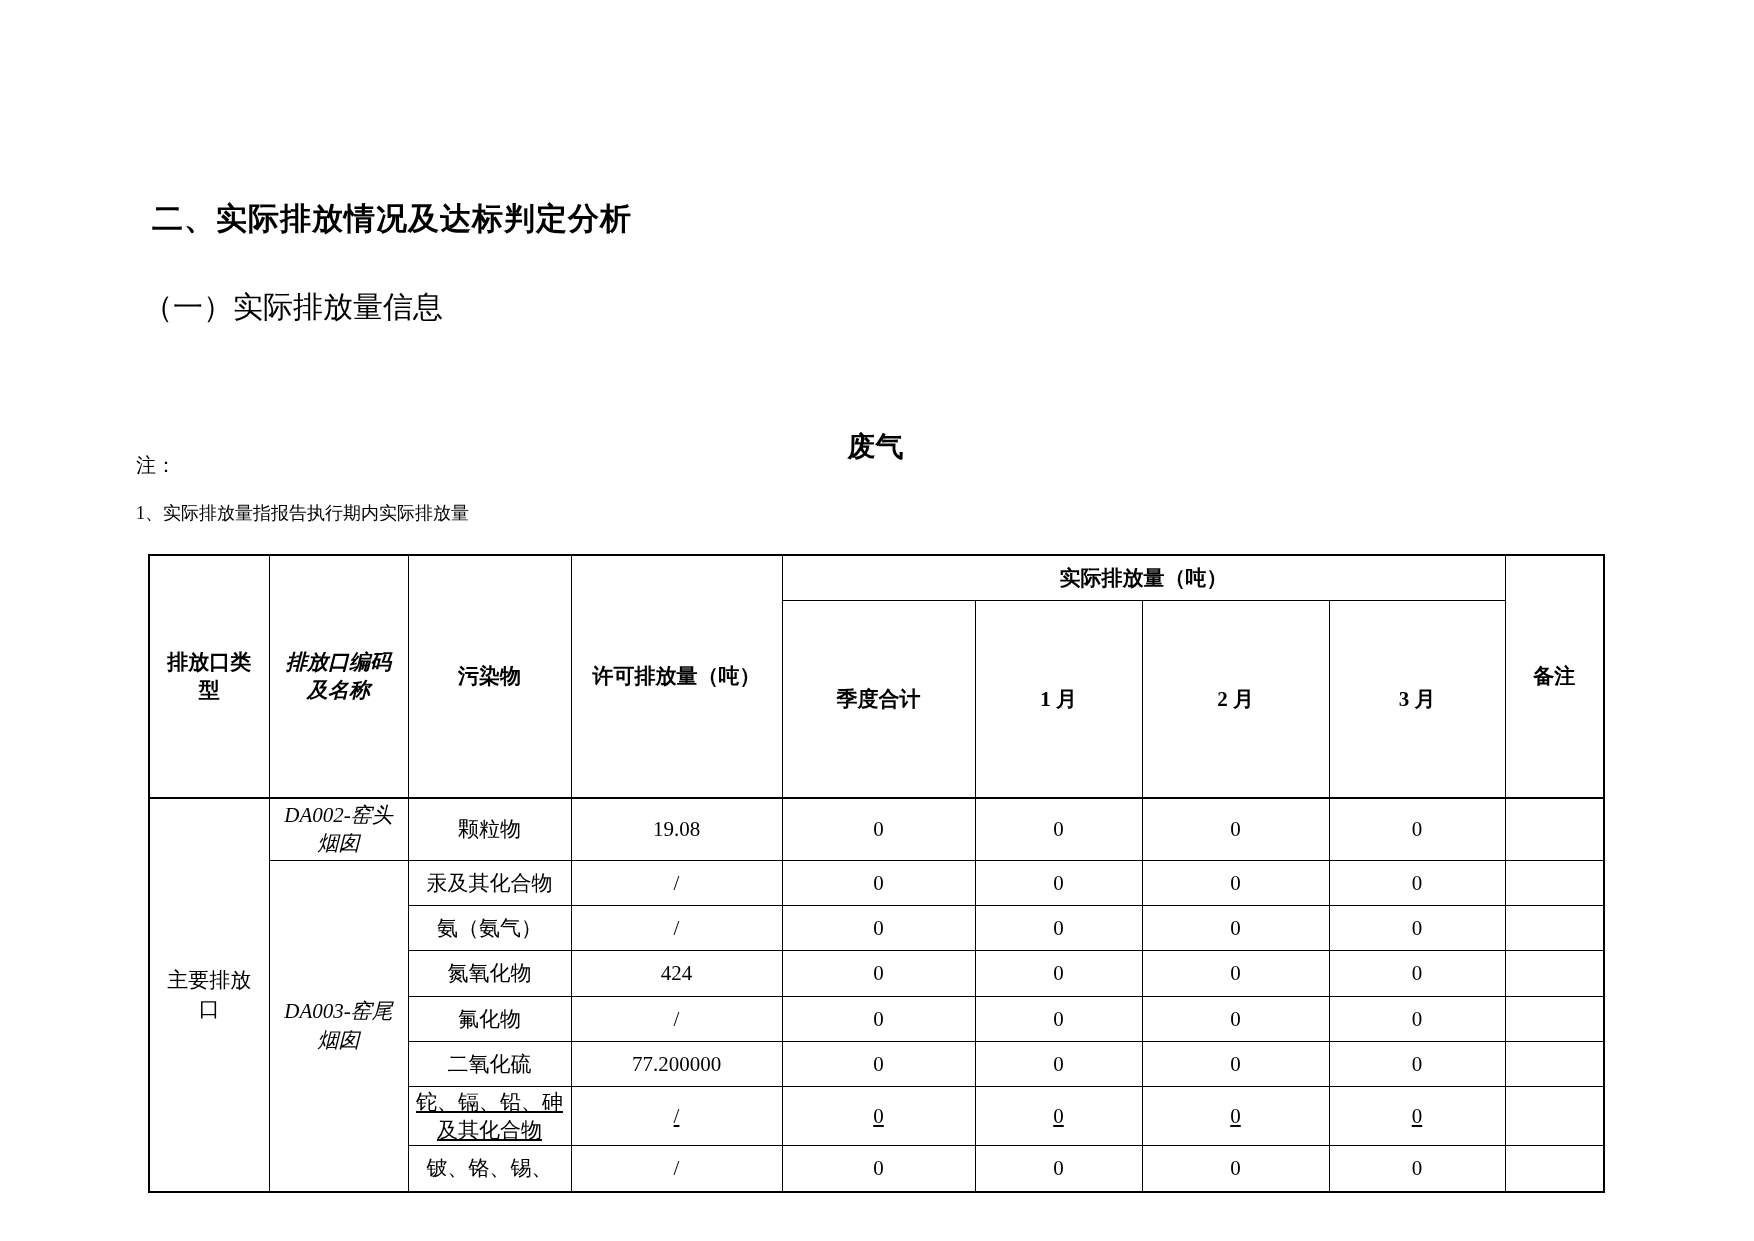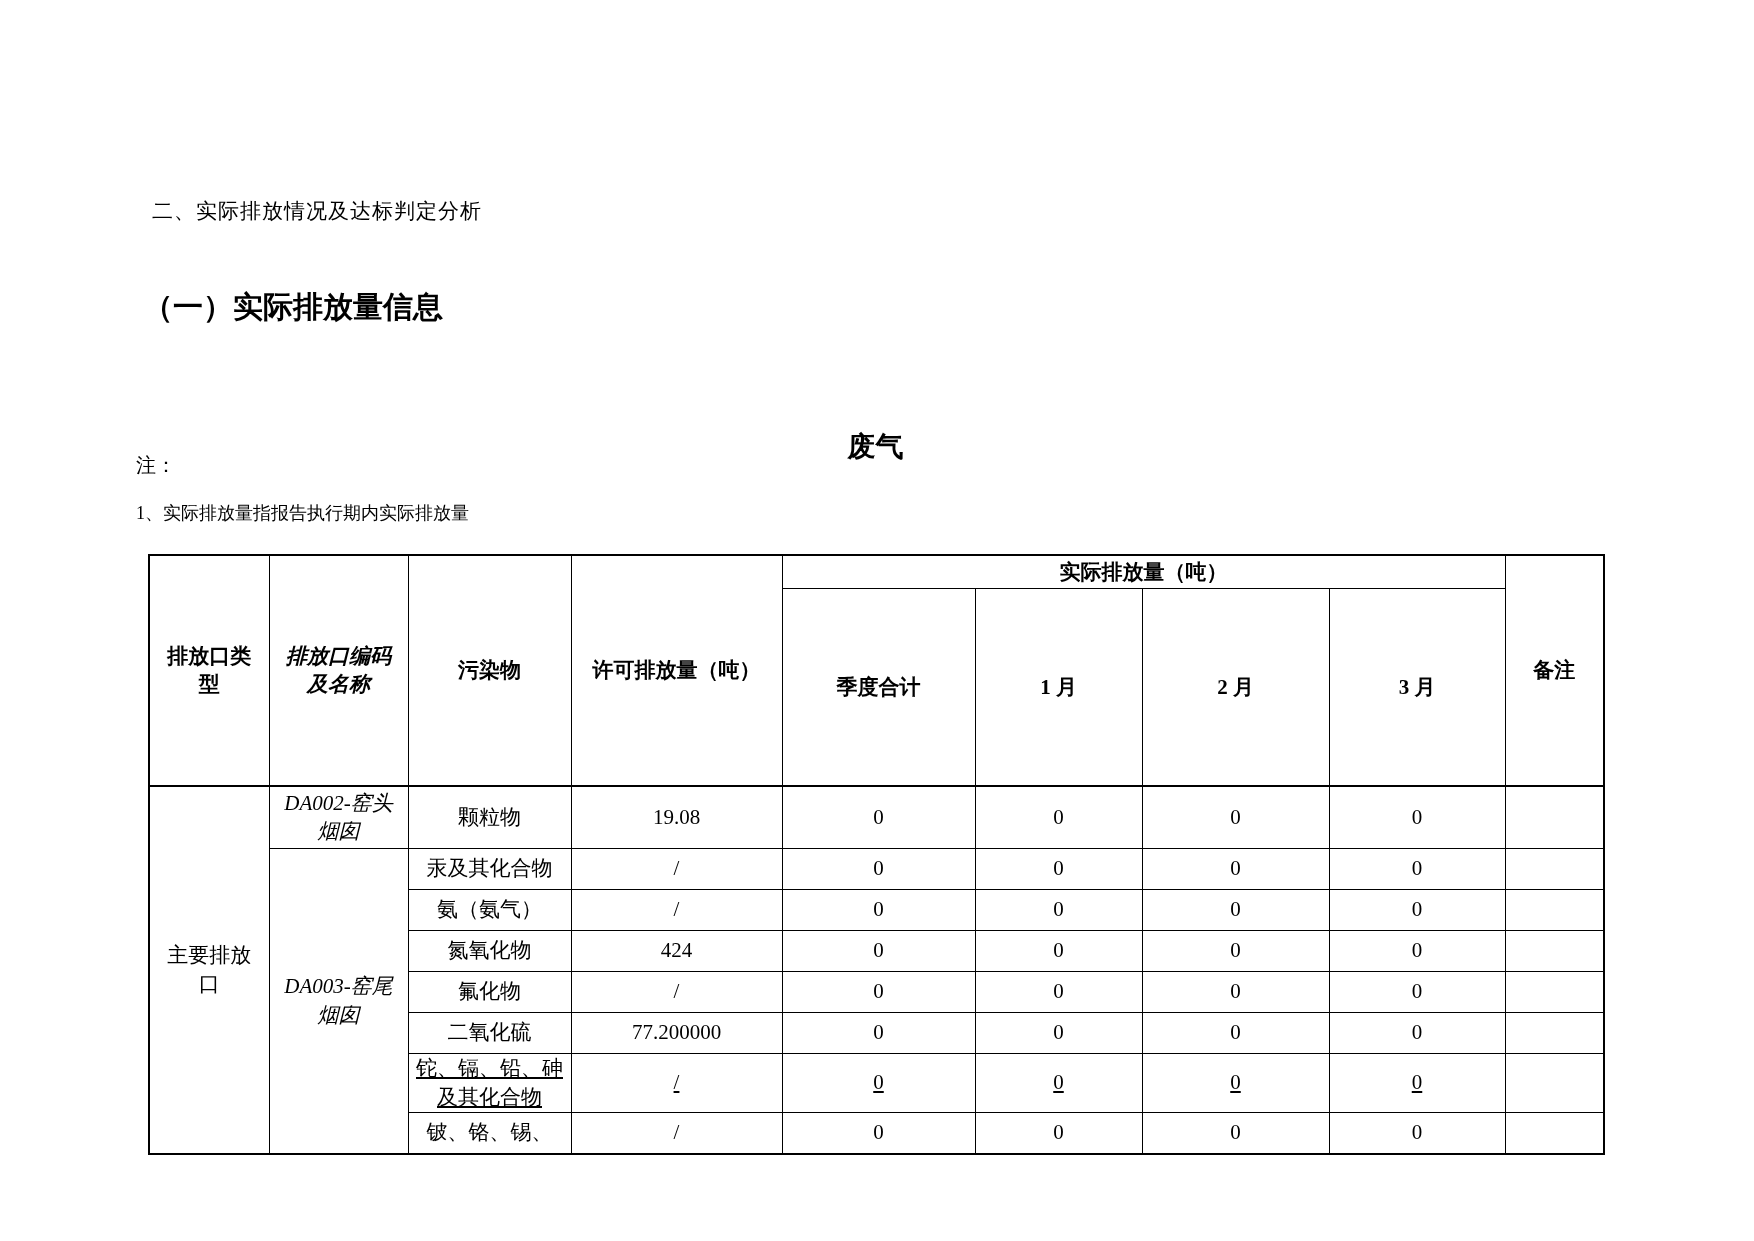--- a/index.html
+++ b/index.html
@@ -5,26 +5,26 @@
   html,body{margin:0;padding:0;background:#fff;}
   body{
     width:1754px;height:1241px;position:relative;
     font-family:"Liberation Serif","DejaVu Serif",serif;
     color:#000;
   }
   .abs{position:absolute;}
   .h1{
     left:152px;top:198px;
     font-family:"DejaVu Sans","Liberation Sans",sans-serif;
-    font-size:21px;font-weight:normal;line-height:1.3;letter-spacing:1px;
+    font-size:31px;font-weight:bold;line-height:1.3;letter-spacing:1px;
     white-space:nowrap;
   }
   .h2{
     left:143px;top:287px;
-    font-size:30px;font-weight:bold;line-height:1.3;
+    font-size:30px;font-weight:normal;line-height:1.3;
     white-space:nowrap;
   }
   .gas-title{
     left:148px;top:400px;width:1455px;
     font-size:28px;font-weight:bold;text-align:center;line-height:1.2;margin-top:30px;
   }
   .note-label{
     left:136px;top:452px;font-size:20px;line-height:1.3;
   }
   .note-1{
@@ -42,21 +42,21 @@
     overflow:hidden;
     font-weight:normal;
     line-height:1.35;
   }
   table.emis{border:2px solid #000;}
   table.emis .hd{font-weight:bold;}
   
   .c-type{padding:4px 14px;}
   .c-code{padding:2px 10px;font-style:italic;}
   .c-poll{padding:0 6px;}
-  .c-num{padding:2px 4px;}
+  .c-num{padding:8px 4px;}
   .c-rem{padding:20px 2px;margin-top:28px;}
   tr.band{height:29px;}
   tr.subhd{height:197px;}
   tr.r0{height:57px;}
   tr.r1{height:30px;}
   tr.r2{height:30px;}
   tr.r3{height:30px;}
   tr.r4{height:30px;}
   tr.r5{height:30px;}
   tr.r6{height:59px;text-decoration:underline;}

